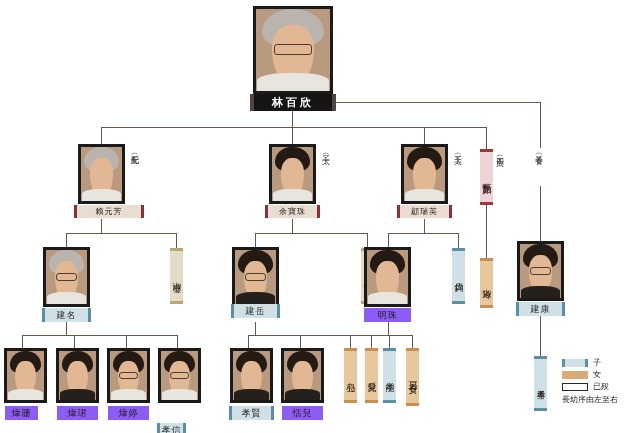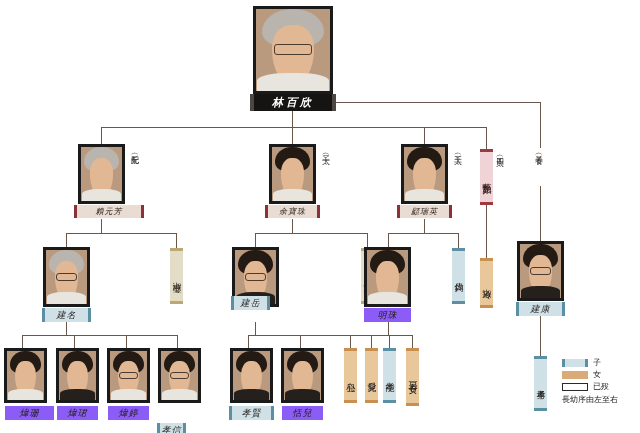--- a/index.html
+++ b/index.html
@@ -46,21 +46,21 @@
   
   .nm{
     position:absolute;
     box-sizing:border-box;
     font-size:9px;
     line-height:1;
     color:#221d19;
     text-align:center;
     white-space:nowrap;
     letter-spacing:1px;
-    display:flex;align-items:center;justify-content:center;font-style:italic;
+    display:flex;align-items:center;justify-content:center;
   }
   
   .nm.son{
     background:#cfe0e6;
     border-left:3px solid #5b8fa3;
     border-right:3px solid #5b8fa3;
     height:14px;
   }
   
   .nm.dau{
@@ -218,21 +218,21 @@
   <div class="vt dau2" style="left:170px;top:248px;width:13px;height:56px;">淑璧</div>
 
   <div class="photo frame" style="left:232px;top:247px;width:47px;height:60px;">
     <div class="face dark">
         <div class="hair"></div>
         <div class="skin"></div>
         <div class="glass"></div>
         <div class="body dk"></div>
       </div>
   </div>
-  <div class="nm son" style="left:231px;top:296px;width:39px;">建岳</div>
+  <div class="nm son" style="left:231px;top:304px;width:49px;">建岳</div>
 
   <div class="vt dau2" style="left:361px;top:248px;width:13px;height:56px;">淑如</div>
 
   <div class="photo frame" style="left:364px;top:247px;width:47px;height:60px;">
     <div class="face dark">
         <div class="hair"></div>
         <div class="skin"></div>
         <div class="body"></div>
       </div>
   </div>
@@ -273,21 +273,21 @@
 
   <div class="ln lnv" style="left:540px;top:316px;height:40px;"></div>
 
   <div class="photo frame" style="left:4px;top:348px;width:43px;height:55px;">
     <div class="face">
         <div class="hair"></div>
         <div class="skin"></div>
         <div class="body"></div>
       </div>
   </div>
-  <div class="nm dau" style="left:5px;top:406px;width:49px;">煒珊</div>
+  <div class="nm dau" style="left:5px;top:406px;width:33px;">煒珊</div>
 
   <div class="photo frame" style="left:56px;top:348px;width:43px;height:55px;">
     <div class="face dark">
         <div class="hair"></div>
         <div class="skin"></div>
         <div class="body dk"></div>
       </div>
   </div>
   <div class="nm dau" style="left:57px;top:406px;width:41px;">煒珺</div>
 

